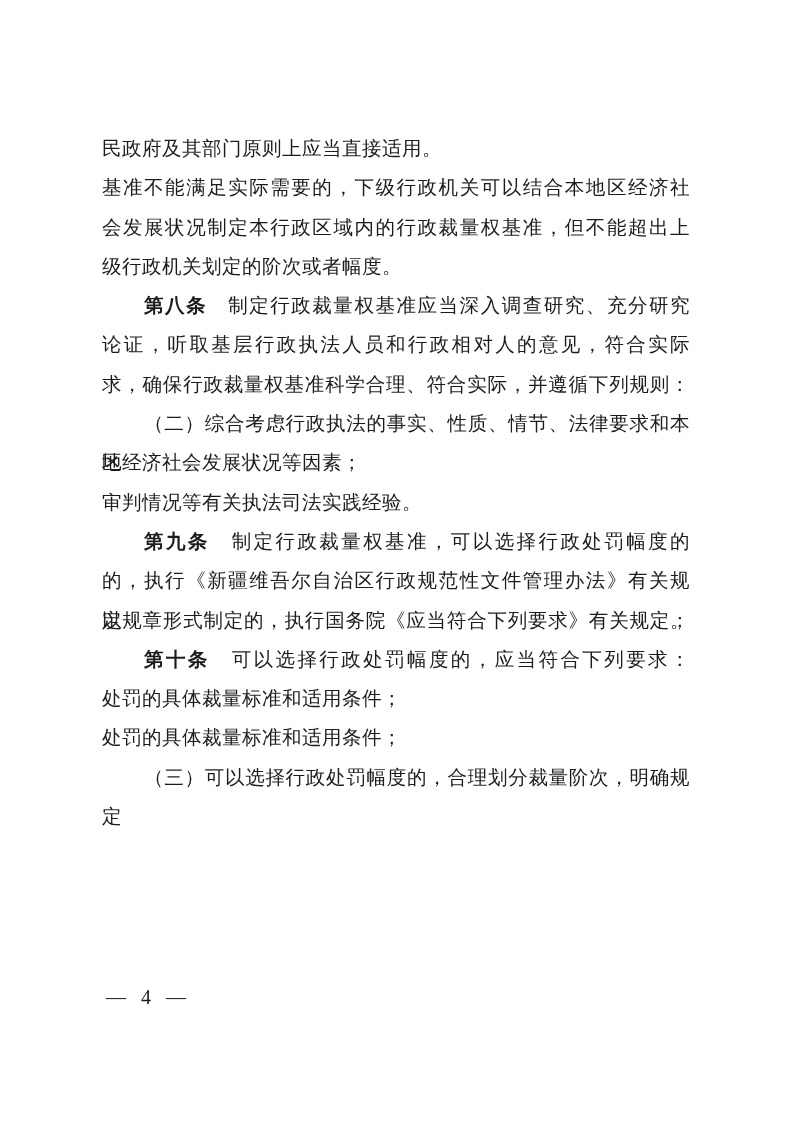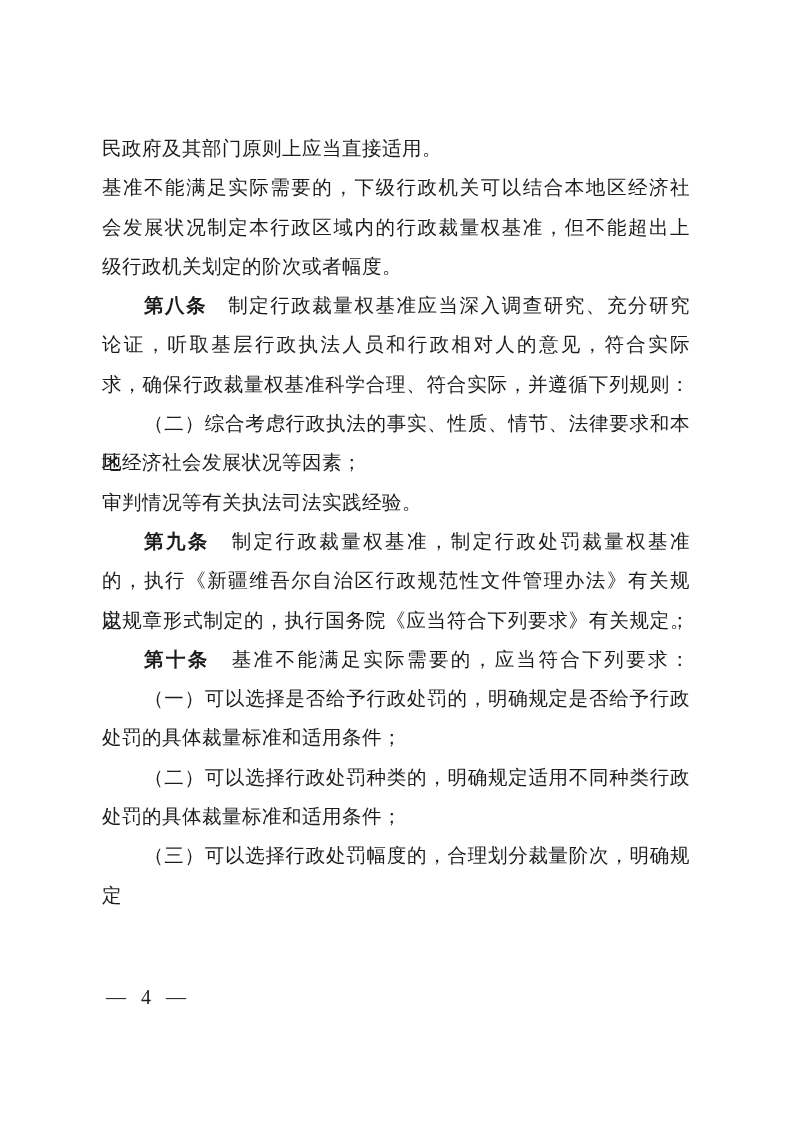--- a/index.html
+++ b/index.html
@@ -58,24 +58,22 @@
     <div class="ln"><span class="b"></span><span>民政府及其部门原则上应当直接适用。</span></div>
     <div class="ln fill"><span class="b"></span><span>基准不能满足实际需要的，下级行政机关可以结合本地区经济社</span></div>
     <div class="ln fill"><span class="b"></span><span>会发展状况制定本行政区域内的行政裁量权基准，但不能超出上</span></div>
     <div class="ln"><span class="b"></span><span>级行政机关划定的阶次或者幅度。</span></div>
     <div class="ln ind fill"><span class="b">第八条</span><span>　制定行政裁量权基准应当深入调查研究、充分研究</span></div>
     <div class="ln fill"><span class="b"></span><span>论证，听取基层行政执法人员和行政相对人的意见，符合实际</span></div>
     <div class="ln fill"><span class="b"></span><span>求，确保行政裁量权基准科学合理、符合实际，并遵循下列规则：</span></div>
     <div class="ln ind fill"><span class="b"></span><span>（二）综合考虑行政执法的事实、性质、情节、法律要求和本地</span></div>
     <div class="ln"><span class="b"></span><span>区经济社会发展状况等因素；</span></div>
     <div class="ln"><span class="b"></span><span>审判情况等有关执法司法实践经验。</span></div>
-    <div class="ln ind fill"><span class="b">第九条</span><span>　制定行政裁量权基准，制定行政处罚裁量权基准</span></div>
+    <div class="ln ind fill"><span class="b">第九条</span><span>　制定行政裁量权基准，可以选择行政处罚幅度的</span></div>
     <div class="ln fill"><span class="b"></span><span>的，执行《新疆维吾尔自治区行政规范性文件管理办法》有关规定；</span></div>
     <div class="ln fill"><span class="b"></span><span>以规章形式制定的，执行国务院《应当符合下列要求》有关规定。</span></div>
-    <div class="ln ind fill"><span class="b">第十条</span><span>　基准不能满足实际需要的，应当符合下列要求：</span></div>
-    <div class="ln ind fill"><span class="b"></span><span>（一）可以选择是否给予行政处罚的，明确规定是否给予行政</span></div>
+    <div class="ln ind fill"><span class="b">第十条</span><span>　可以选择行政处罚幅度的，应当符合下列要求：</span></div>
     <div class="ln"><span class="b"></span><span>处罚的具体裁量标准和适用条件；</span></div>
-    <div class="ln ind fill"><span class="b"></span><span>（二）可以选择行政处罚种类的，明确规定适用不同种类行政</span></div>
     <div class="ln"><span class="b"></span><span>处罚的具体裁量标准和适用条件；</span></div>
     <div class="ln ind fill"><span class="b"></span><span>（三）可以选择行政处罚幅度的，合理划分裁量阶次，明确规定</span></div>
   </div>
   <div class="footer">— 4 —</div>
 </div>
 
 </body></html>

